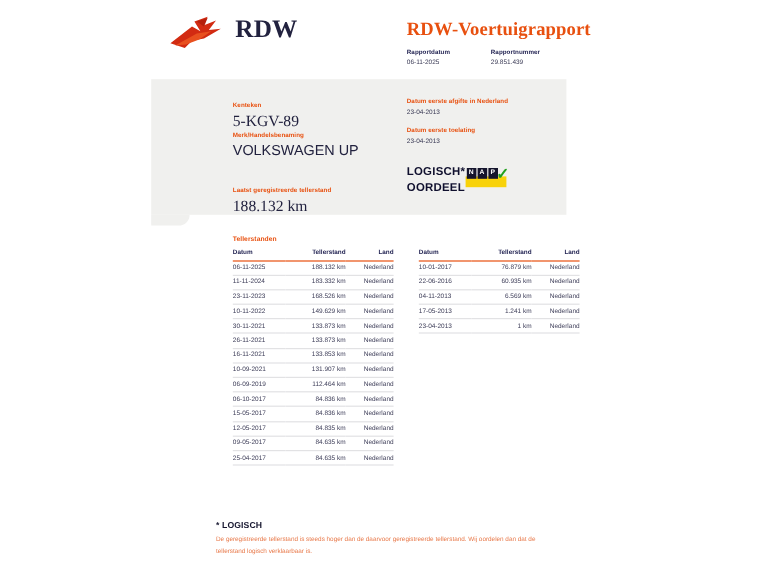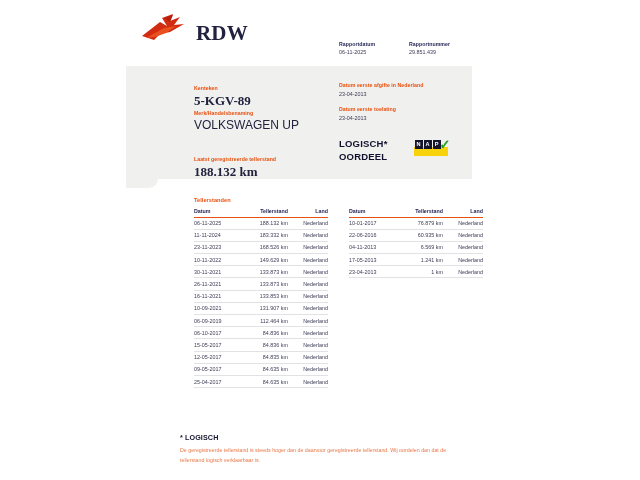--- a/index.html
+++ b/index.html
@@ -26,21 +26,21 @@
     position: absolute;
     left: 0; top: 0;
     width: 640px;
     height: 62px;
   }
   .logo-block {
     position: absolute;
     left: 140px;
     top: 12px;
     display: flex;
-    align-items: flex-end;
+    align-items: flex-start;
     gap: 8px;
   }
   .logo-mark {
     width: 48px;
     height: 34px;
     position: relative;
   }
   .logo-word {
     font-family: "Liberation Serif", serif;
     font-size: 21px;
@@ -119,41 +119,39 @@
     letter-spacing: 0.05px;
     white-space: nowrap;
     line-height: 8px;
   }
   .field-value-big {
     font-family: "Liberation Serif", serif;
     font-size: 13px;
     color: #22223f;
     line-height: 17px;
     white-space: nowrap;
-    font-weight: bold;
   }
   .field-value-model {
     font-family: "Liberation Sans", sans-serif;
     font-size: 12px;
     color: #22223f;
     line-height: 16px;
     white-space: nowrap;
   }
   .field-value-sm {
     font-size: 5.4px;
     color: #3a3a55;
     line-height: 10px;
     white-space: nowrap;
   }
   .mileage-block { margin-top: 22px; }
   .judgement-row {
     margin-top: 14px;
     display: flex;
     align-items: flex-start;
-    gap: 26px;
   }
   .judgement-text {
     font-size: 9.5px;
     font-weight: 700;
     color: #10102e;
     line-height: 13px;
     letter-spacing: 0.2px;
   }
   .nap-logo {
     width: 40px;
@@ -270,20 +268,21 @@
       <span class="logo-mark">
         <svg width="48" height="34" viewBox="0 0 48 34" xmlns="http://www.w3.org/2000/svg">
           <path d="M2 24 L20 10 L27 14 L22 6 L33 2 L30 9 L40 5 L34 13 L44 12 L30 20 L20 22 L14 28 Z" fill="#d22b12"></path>
           <path d="M6 26 L24 16 L36 14 L26 21 L15 25 Z" fill="#e8501f"></path>
           <path d="M24 6 L33 3 L30 10 Z" fill="#b51f0c"></path>
         </svg>
       </span>
       <span class="logo-word">RDW</span>
     </div>
 
+    <div class="report-title">RDW-Voertuigrapport</div>
 
     <div class="report-meta">
       <div class="meta-col">
         <div class="meta-label">Rapportdatum</div>
         <div class="meta-value">06-11-2025</div>
       </div>
       <div class="meta-col">
         <div class="meta-label">Rapportnummer</div>
         <div class="meta-value">29.851.439</div>
       </div>

